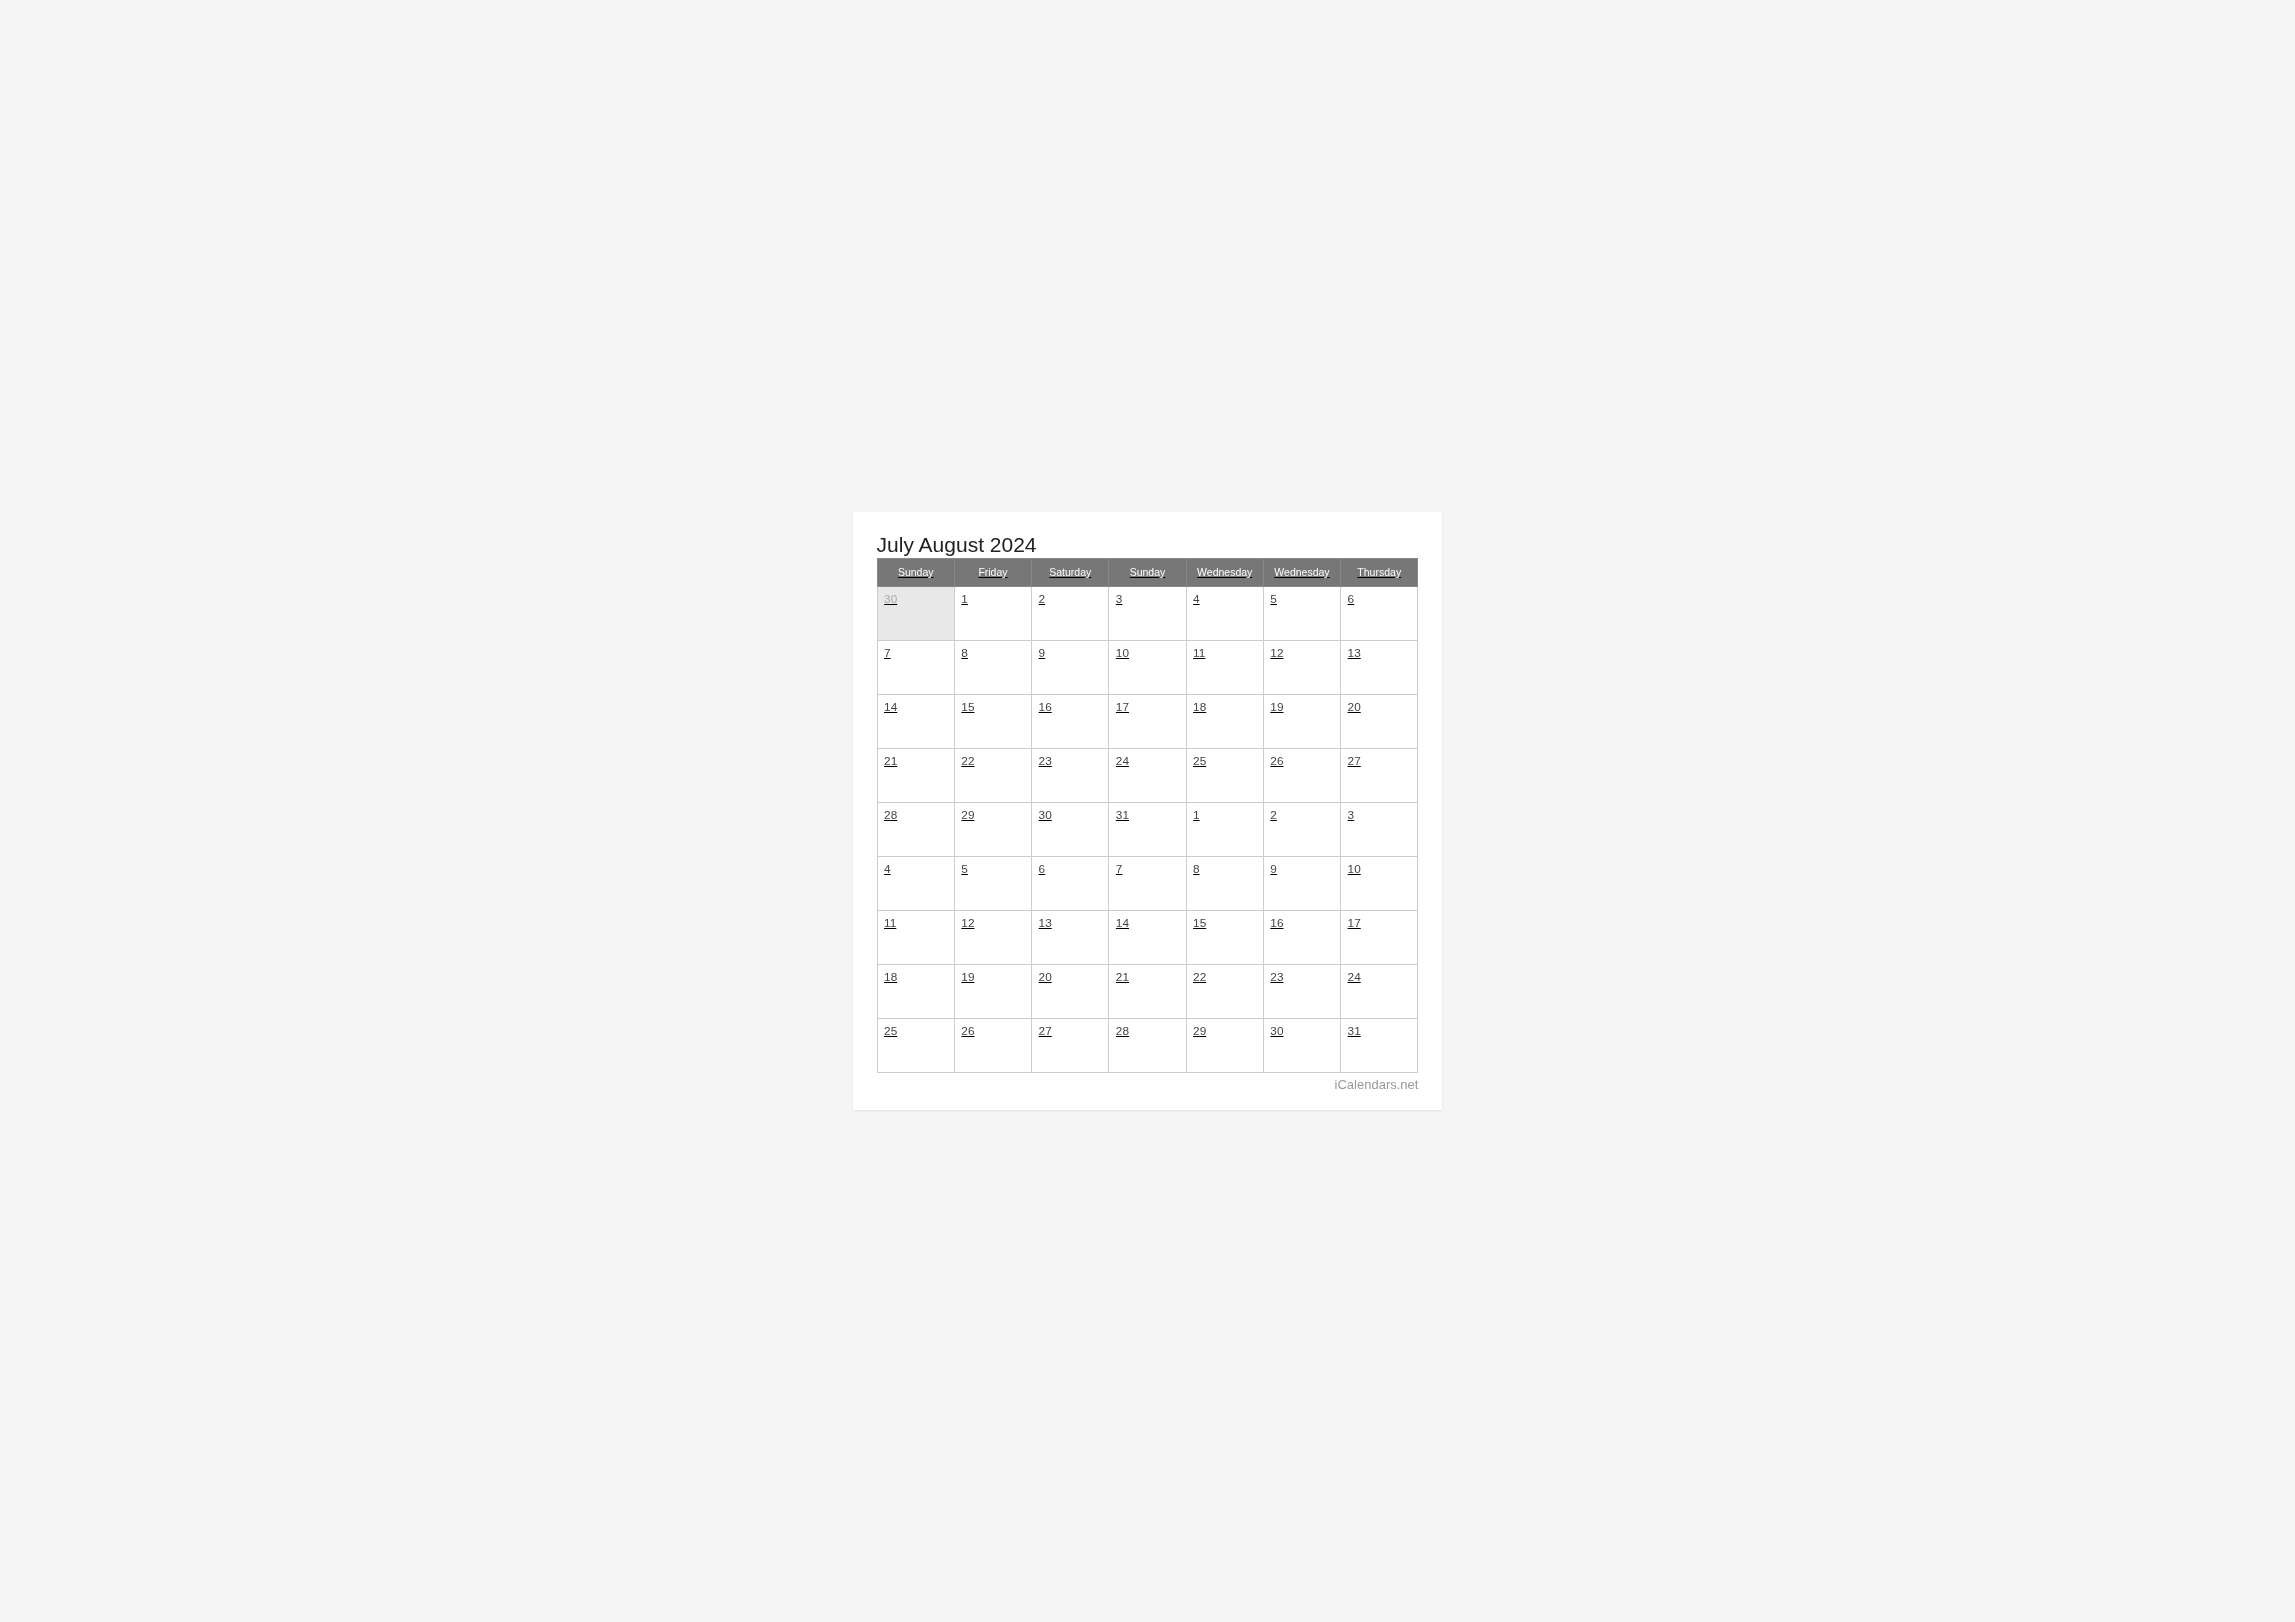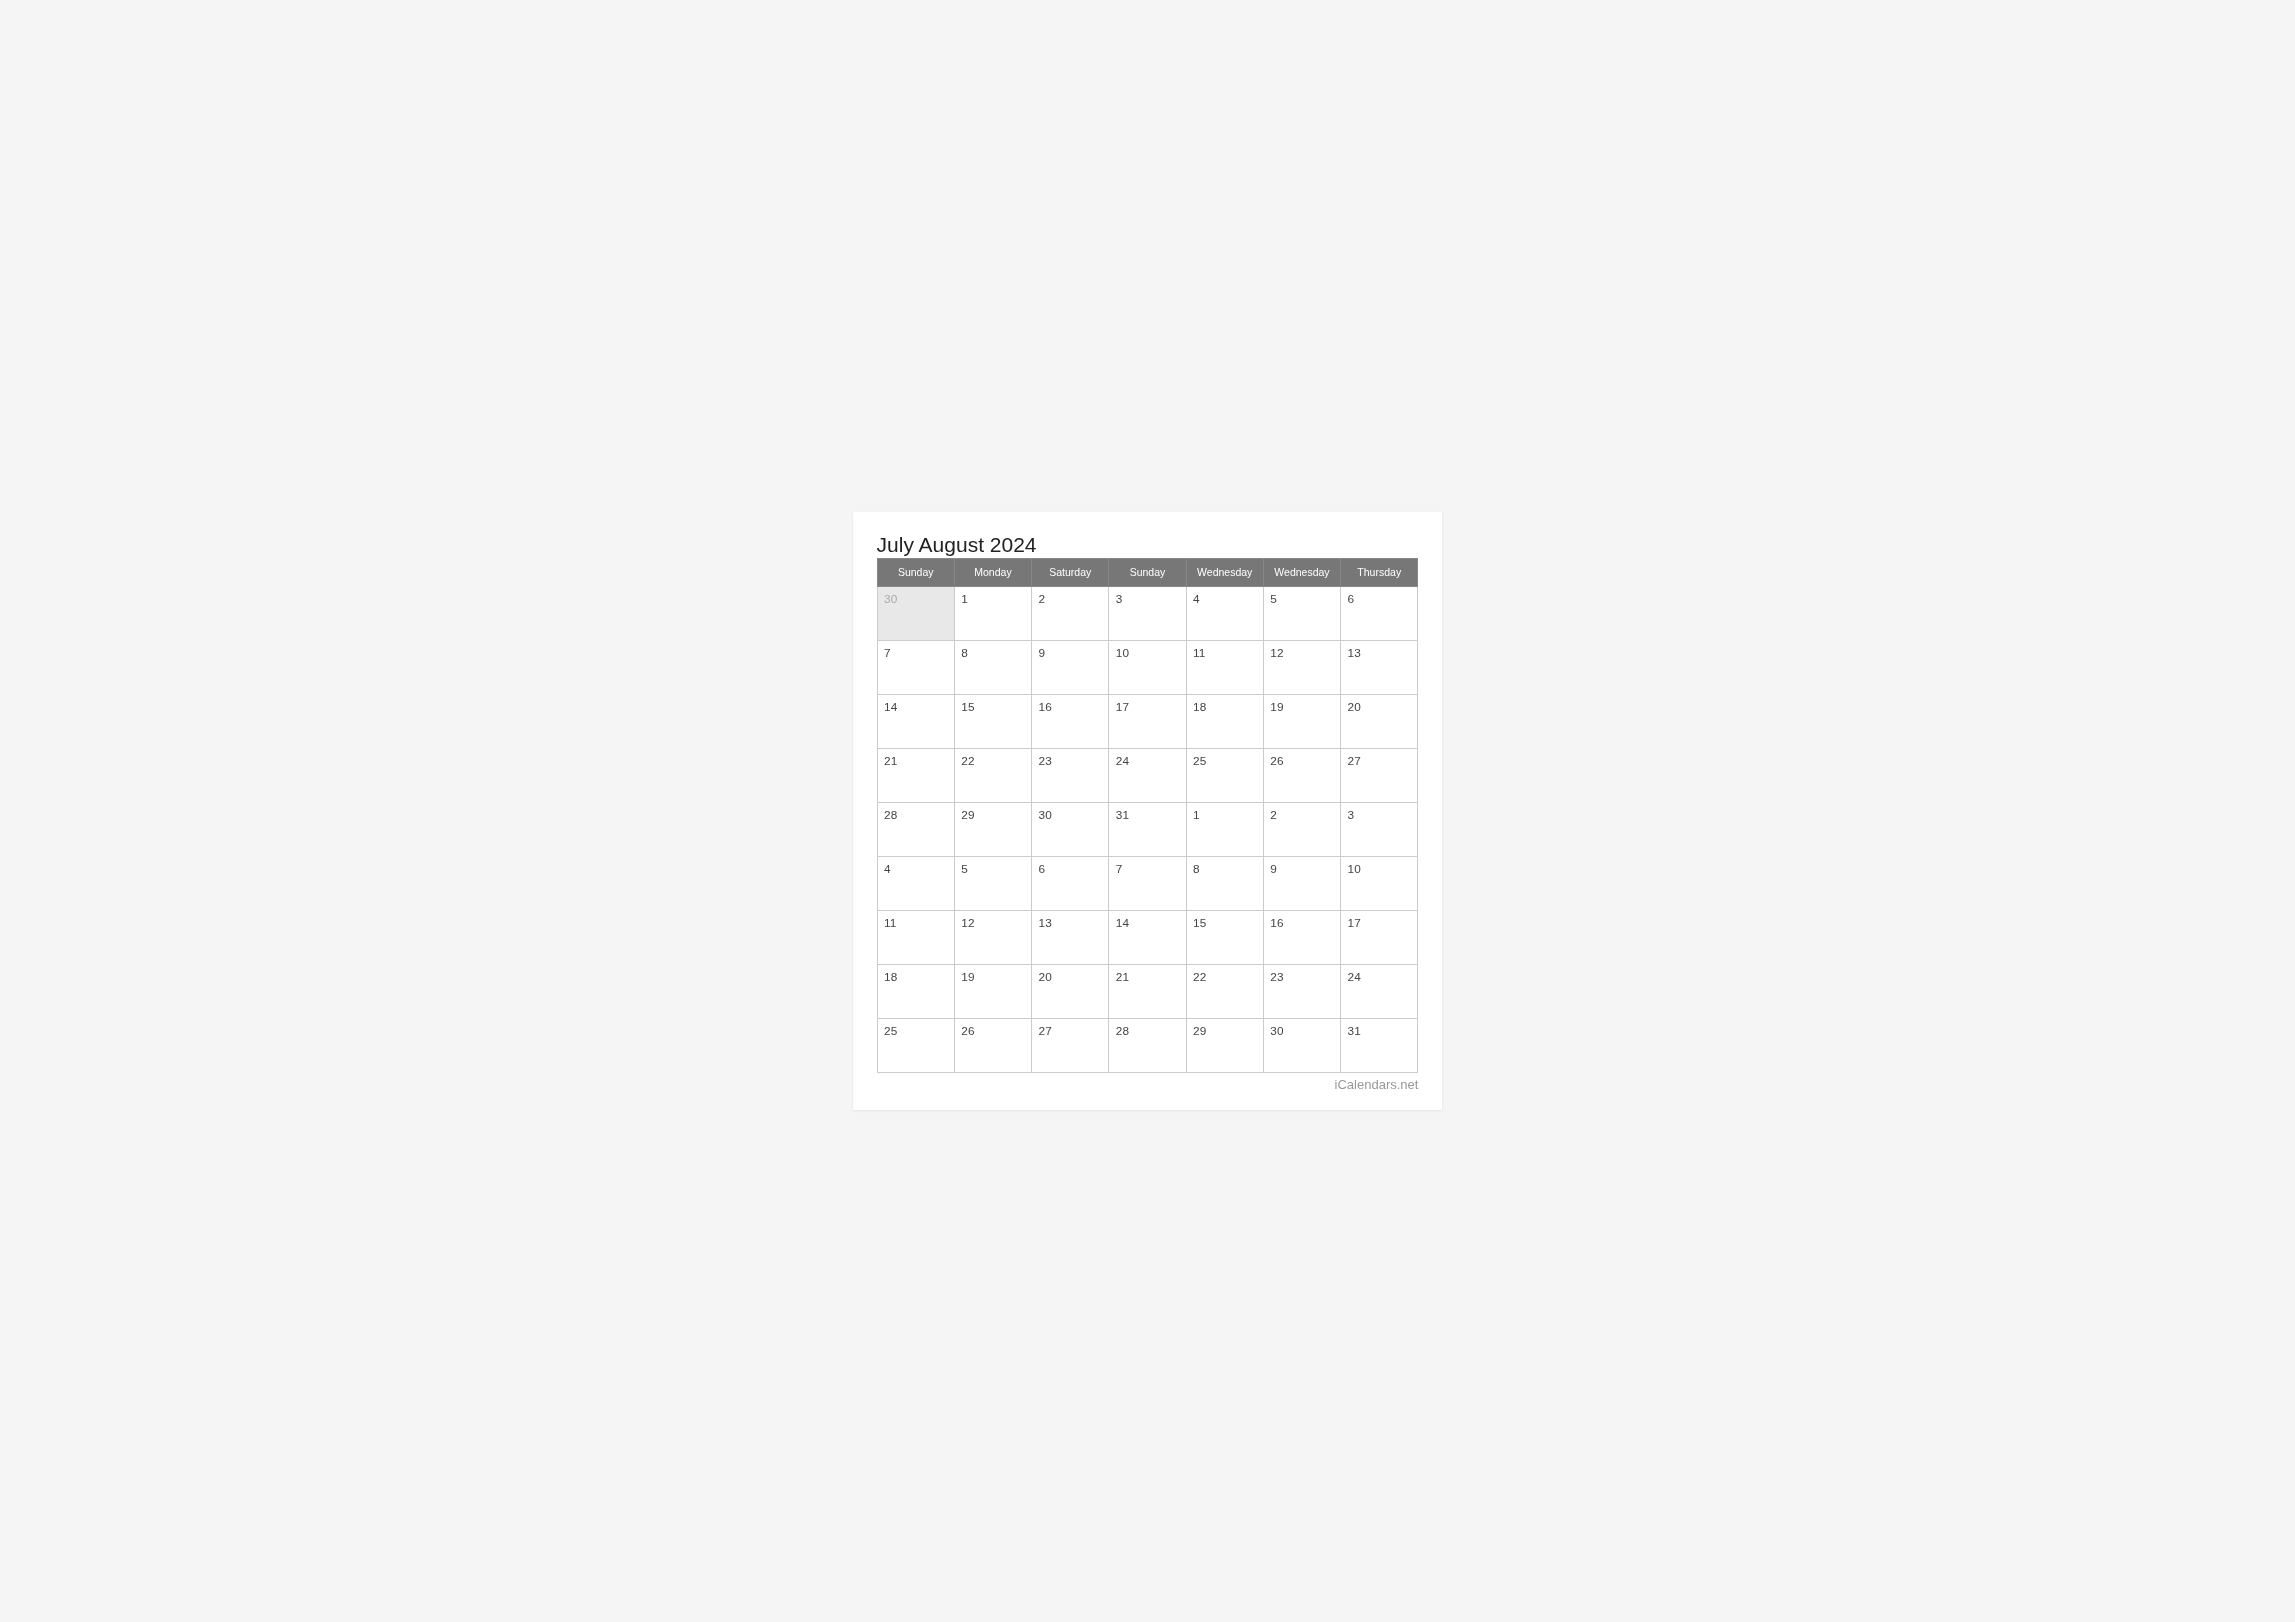--- a/index.html
+++ b/index.html
@@ -27,20 +27,21 @@
     .calendar-title {
       font-size: 21px;
       font-weight: normal;
       color: #222;
       margin-bottom: 1px;
     }
 
     .calendar-table {
       width: 100%;
       border-collapse: collapse;
+      text-decoration: underline;
     }
 
     .calendar-table thead tr th {
       background: #777;
       color: #fff;
       font-weight: normal;
       font-size: 10.5px;
       padding: 7.9px 5.2px;
       text-align: center;
       border: 0.7px solid #888;
@@ -74,21 +75,21 @@
   </style>
 </head>
 <body>
 
 <div class="calendar-container">
   <h1 class="calendar-title">July August 2024</h1>
   <table class="calendar-table">
     <thead>
       <tr>
       <th>Sunday</th>
-          <th>Monday</th>
+          <th>Friday</th>
           <th>Saturday</th>
           <th>Sunday</th>
           <th>Wednesday</th>
           <th>Wednesday</th>
           <th>Thursday</th>
         </tr>
     </thead>
     <tbody>
     <tr>
           <td class="other-month">30</td>

